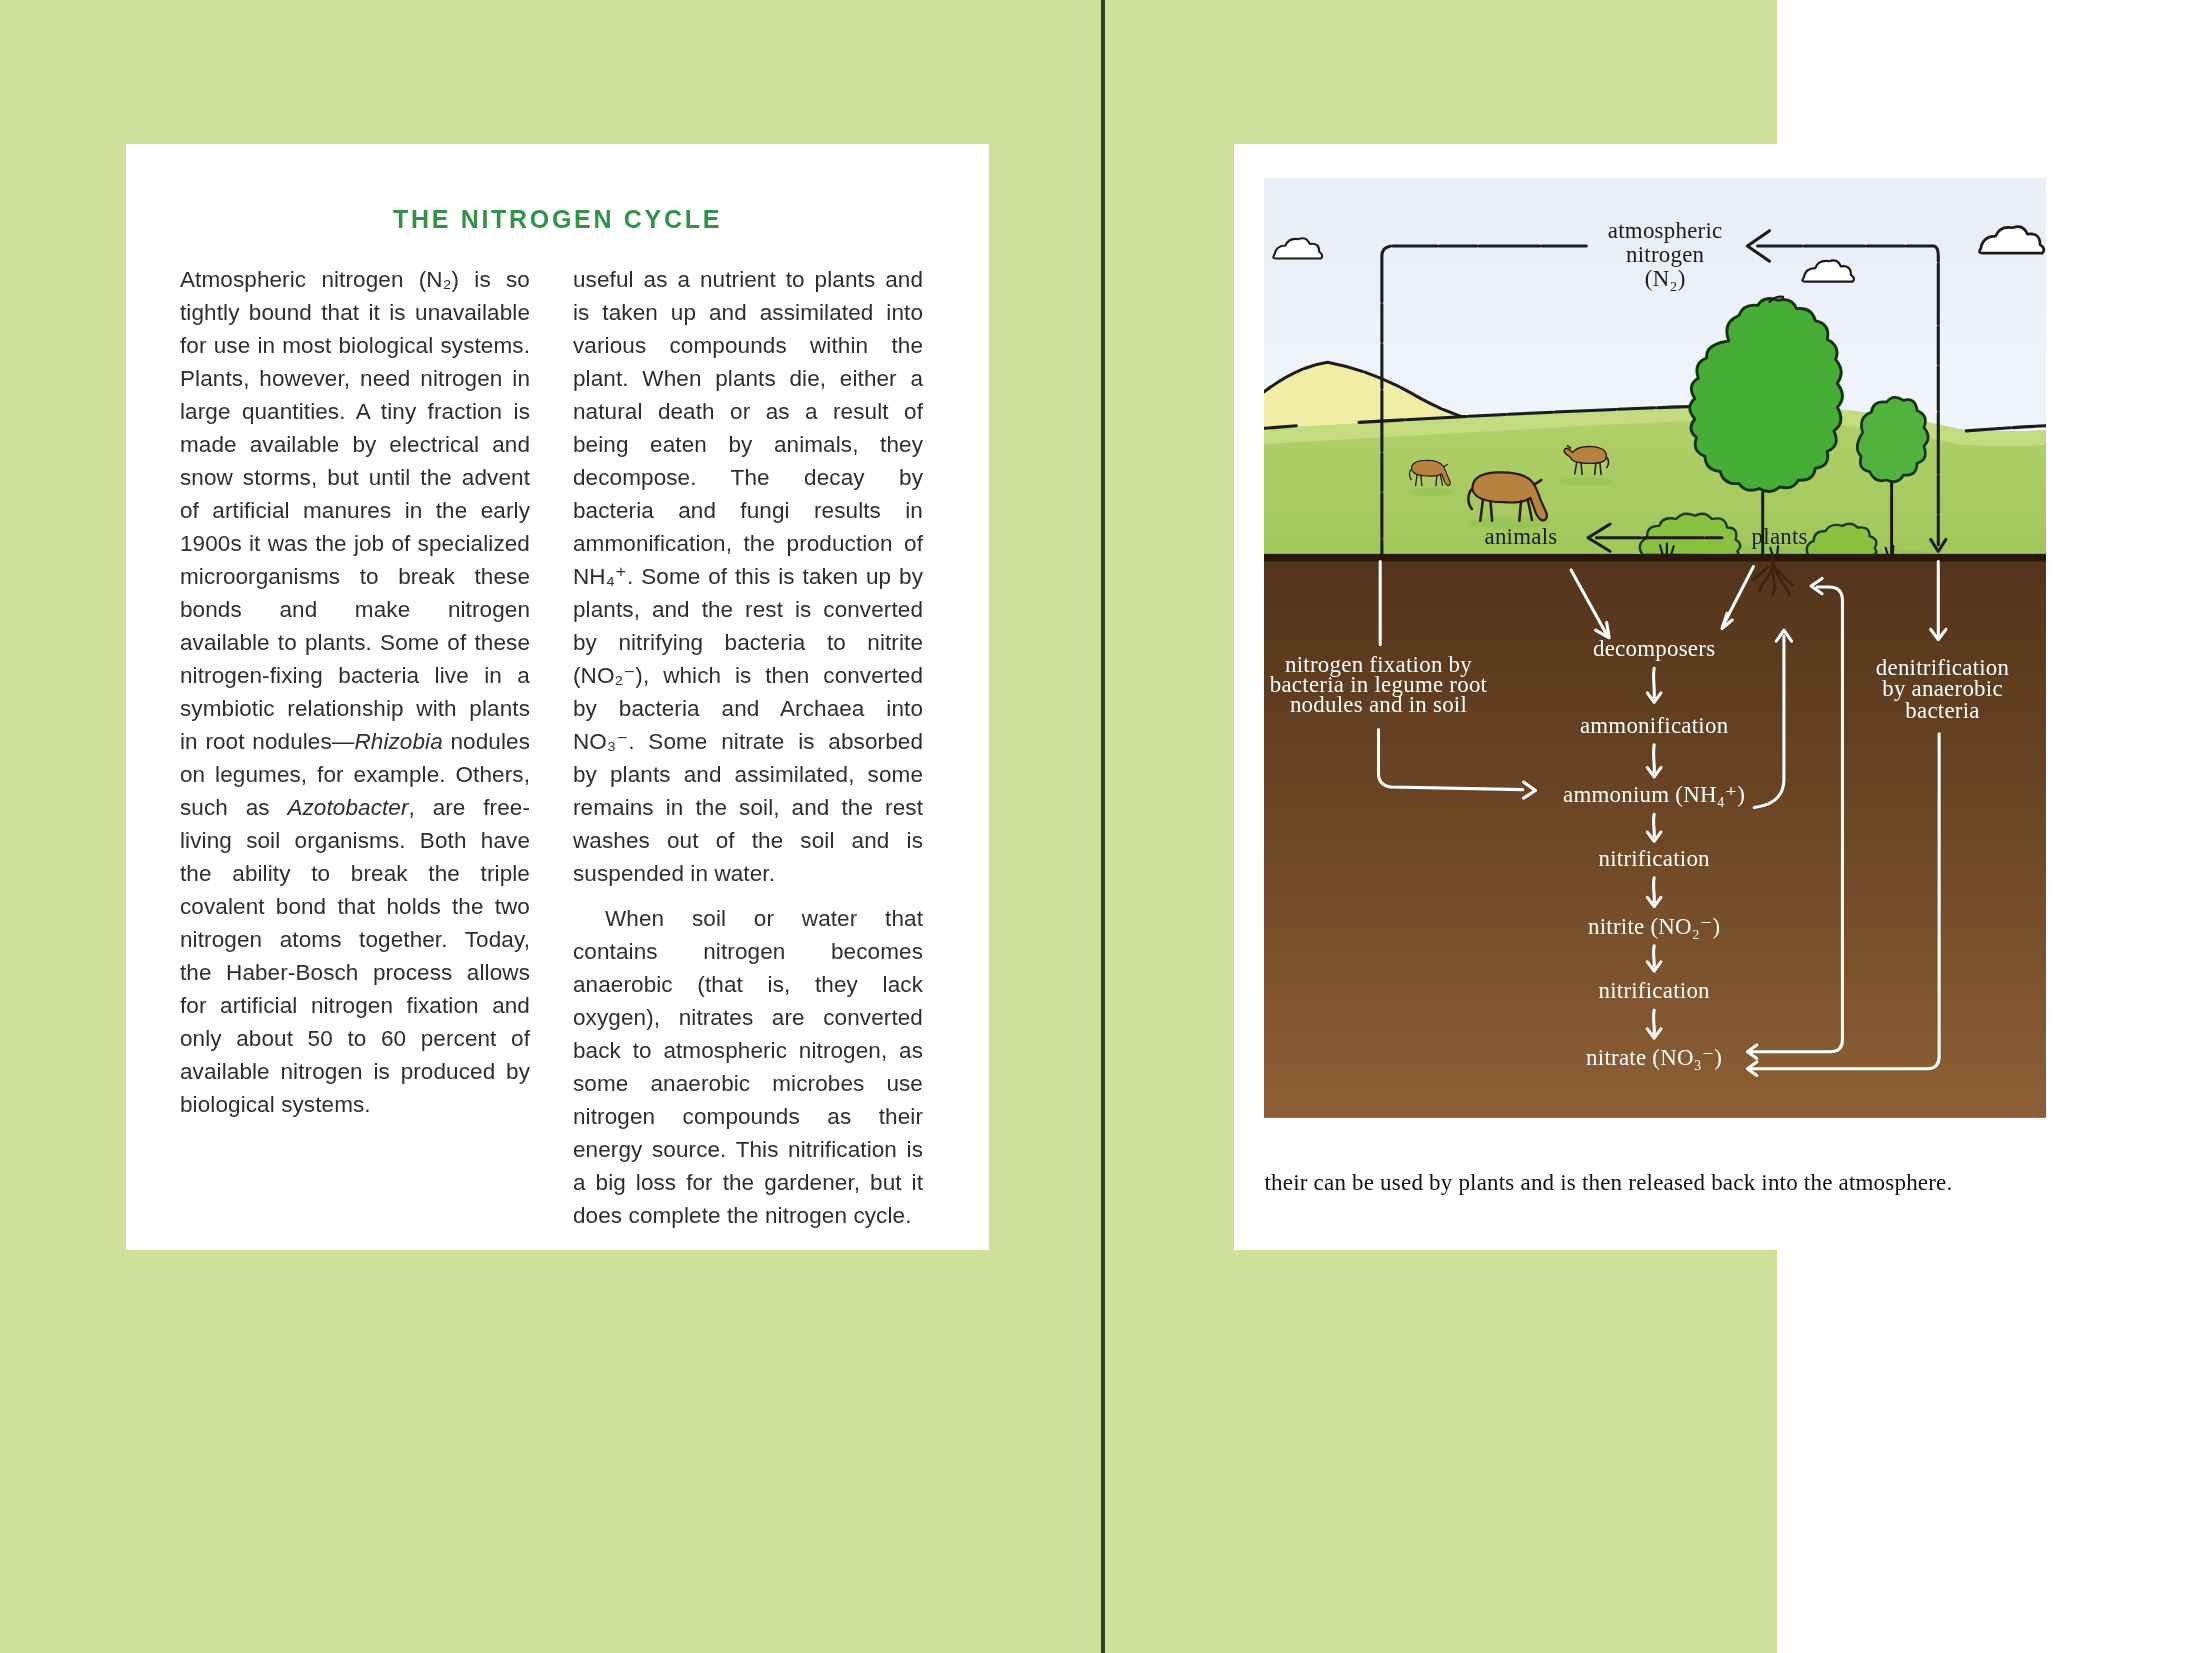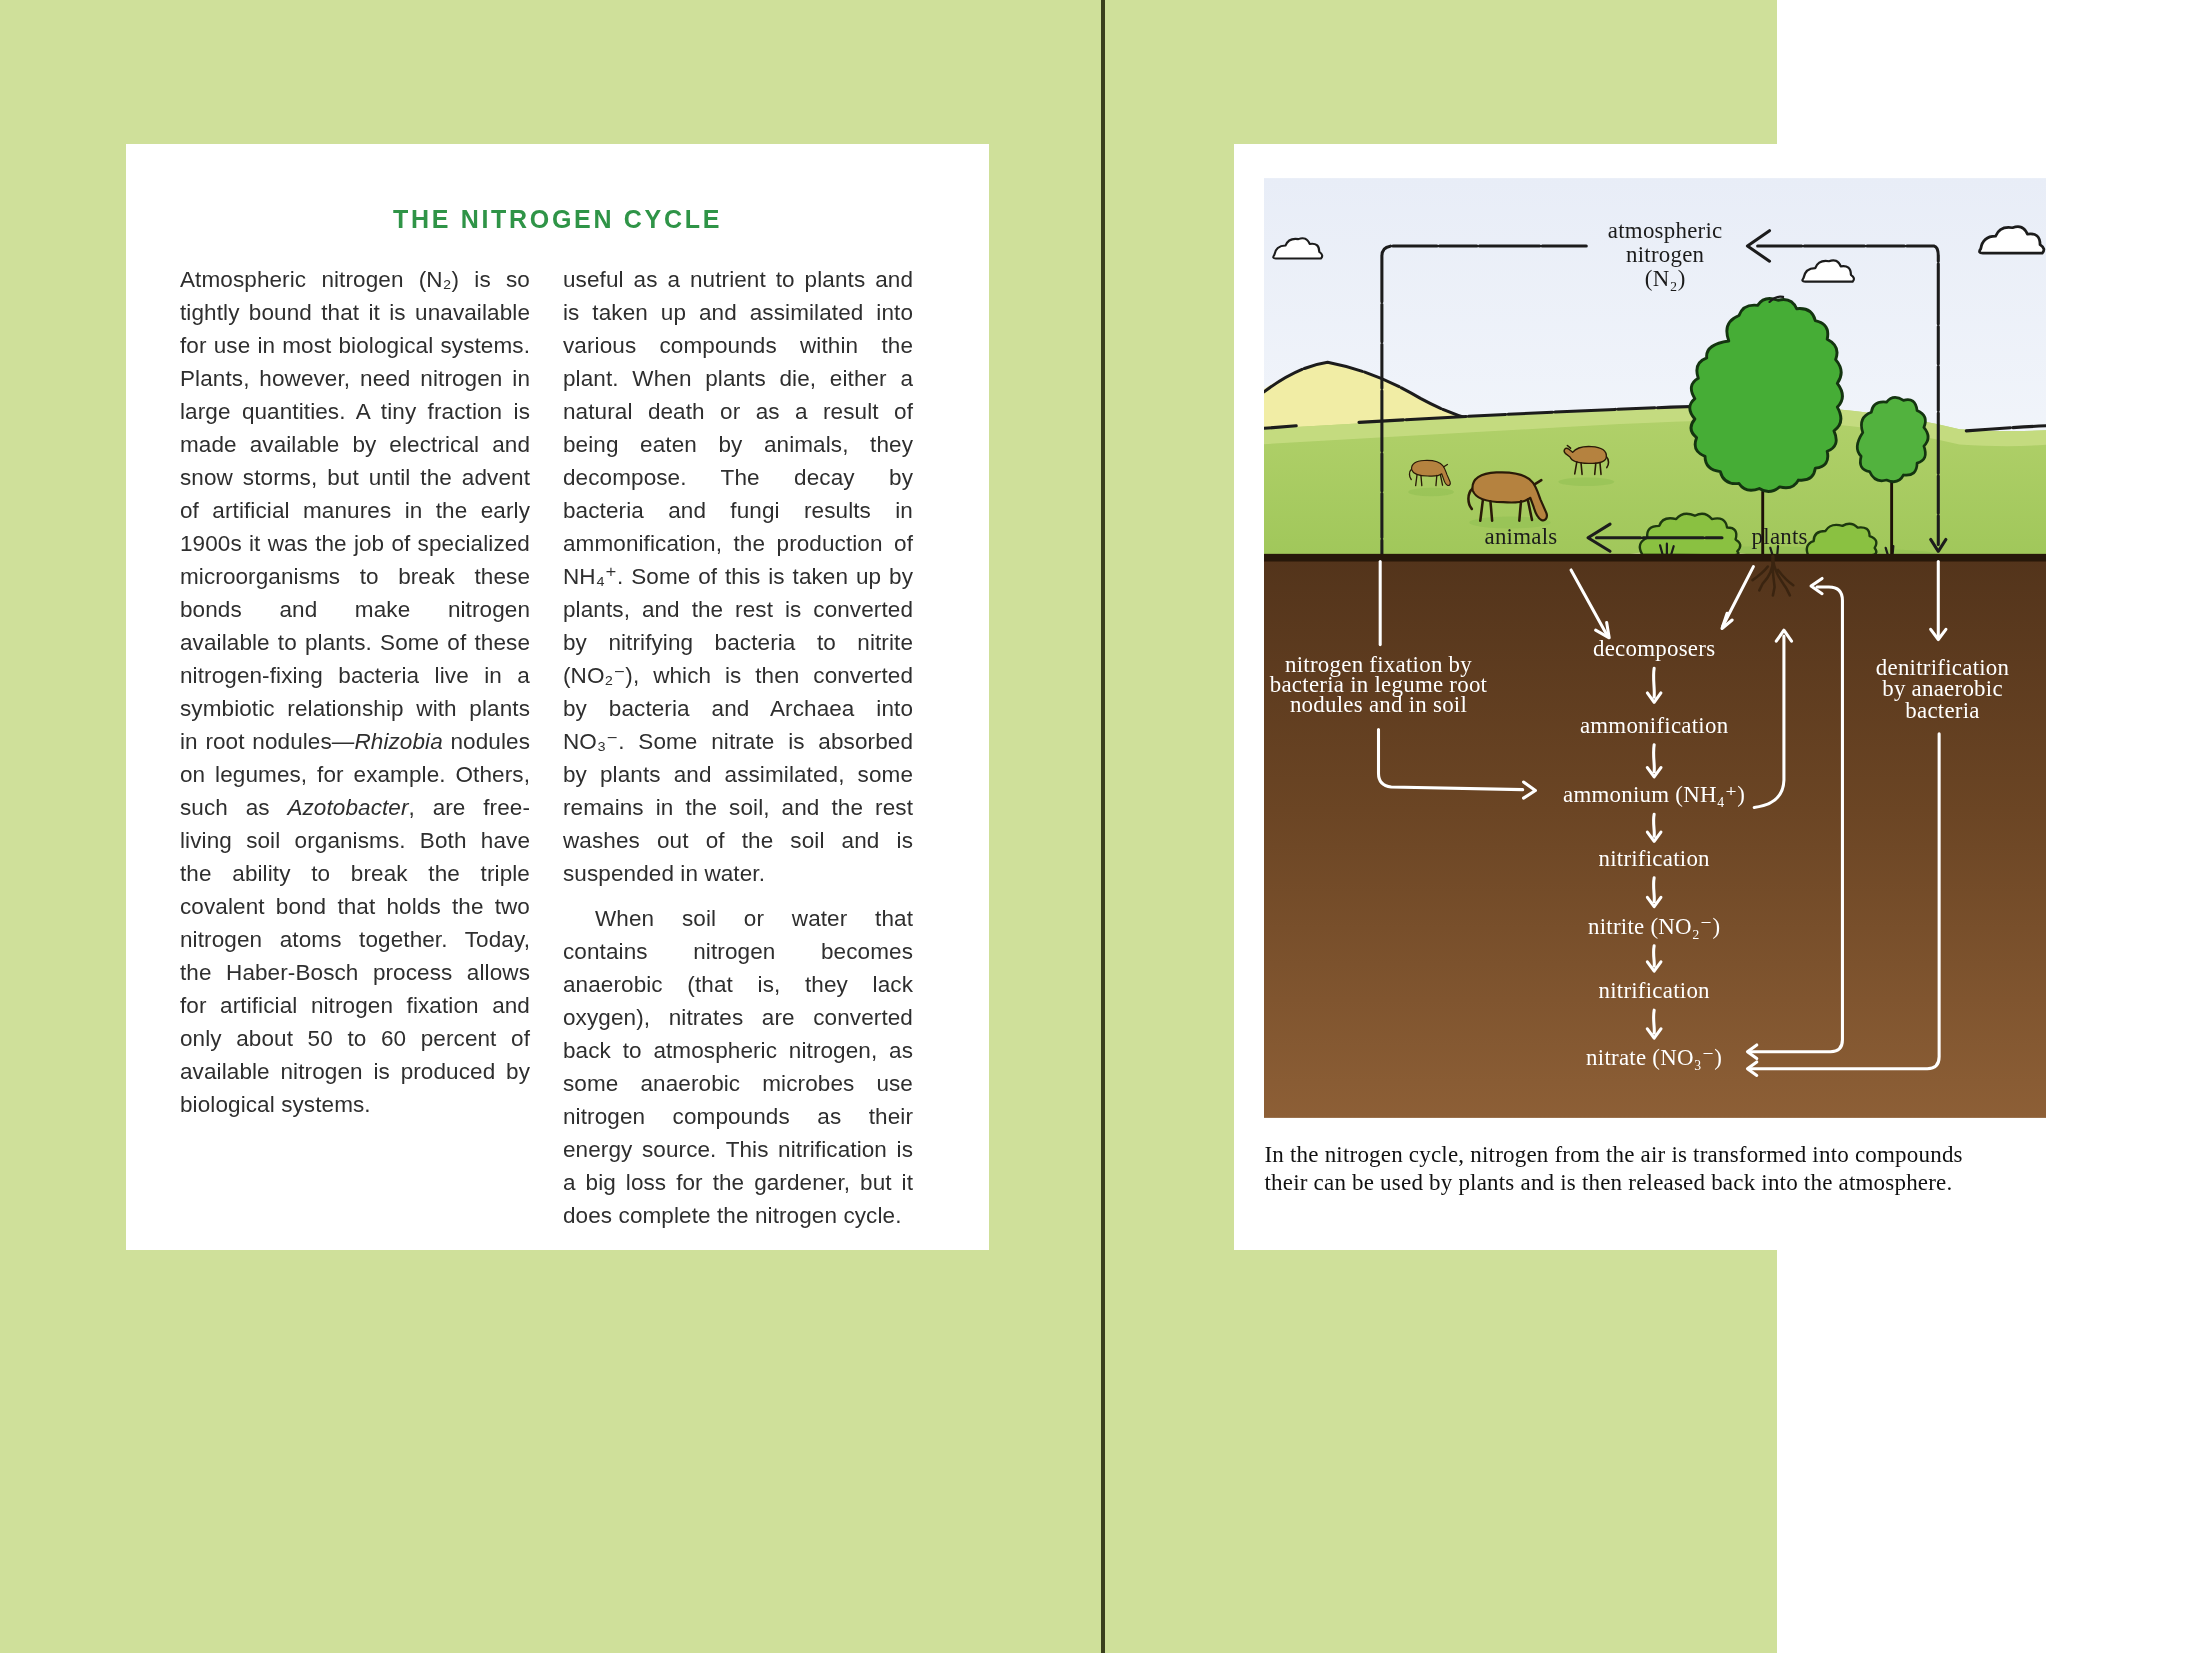--- a/index.html
+++ b/index.html
@@ -7,21 +7,21 @@
   .book{position:relative;width:1777px;height:1654px;background:var(--page_bg,#cfe09a);}
   .spine{position:absolute;left:1101px;top:0;width:4.2px;height:1654px;background:var(--spine,#3a401d);}
   .page{position:absolute;top:144px;height:1106px;background:var(--paper,#ffffff);}
   .page.left{left:126px;width:863px;}
   .page.right{left:1234px;width:841px;}
   .title{position:absolute;left:0;right:0;top:61px;margin:0;text-align:center;
          font-size:25px;font-weight:bold;letter-spacing:2.7px;color:var(--title_green,#2f9447);}
   .col{position:absolute;top:107px;width:374px;text-align:justify;color:var(--body_text,#2e2e2e);
        font-size:22.5px;line-height:33px;letter-spacing:0.1px;}
   .col1{left:42px;}
-  .col2{left:425px;}
+  .col2{left:435px;}
   .col p{margin:12px;}
   .col p.indent{text-indent:32px;}
   .col .it{font-style:italic;}
   .figure{position:absolute;left:30px;top:34px;width:782px;height:940px;}
   .caption{position:absolute;left:30.5px;top:997px;margin:0;width:789px;
            font-family:"Liberation Serif","DejaVu Serif",serif;
            font-size:23px;line-height:28px;color:var(--caption_text,#111111);letter-spacing:0.2px;}
   
   .tser{font-family:"Liberation Serif","DejaVu Serif",serif;font-size:27px;letter-spacing:.3px;}
   .tInk{fill:#1b1b1b;}
@@ -227,18 +227,18 @@
           <text class="tser tWhite anchorMid" x="460" y="736">ammonium (NH₄⁺)</text>
           <text class="tser tWhite anchorMid" x="460" y="811">nitrification</text>
           <text class="tser tWhite anchorMid" x="460" y="891">nitrite (NO₂⁻)</text>
           <text class="tser tWhite anchorMid" x="460" y="967">nitrification</text>
           <text class="tser tWhite anchorMid" x="460" y="1046">nitrate (NO₃⁻)</text>
         </g>
       </g>
     </svg>
 
     <p class="caption">
-      <span>In the nitrogen cycle, nitrogen from the air is transformed into compounds</span><br>
+      <br>
       <span>their can be used by plants and is then released back into the atmosphere.</span>
     </p>
   </section>
 </div>
 
 
 </body></html>

